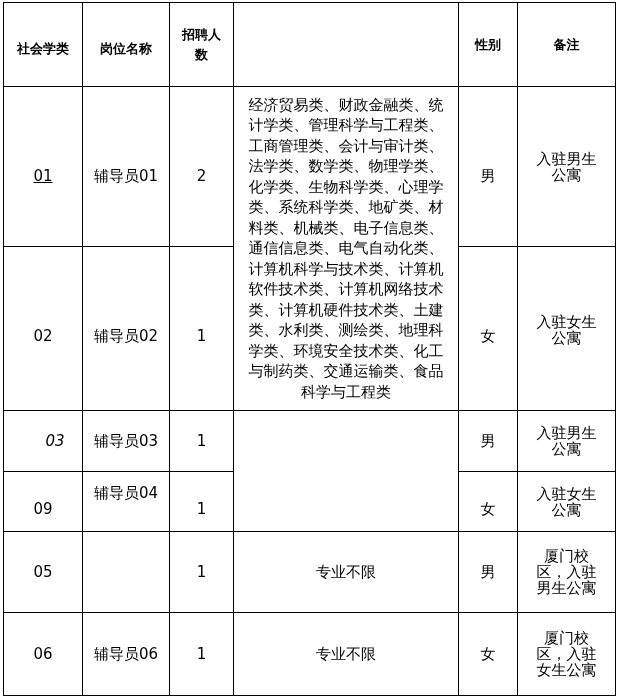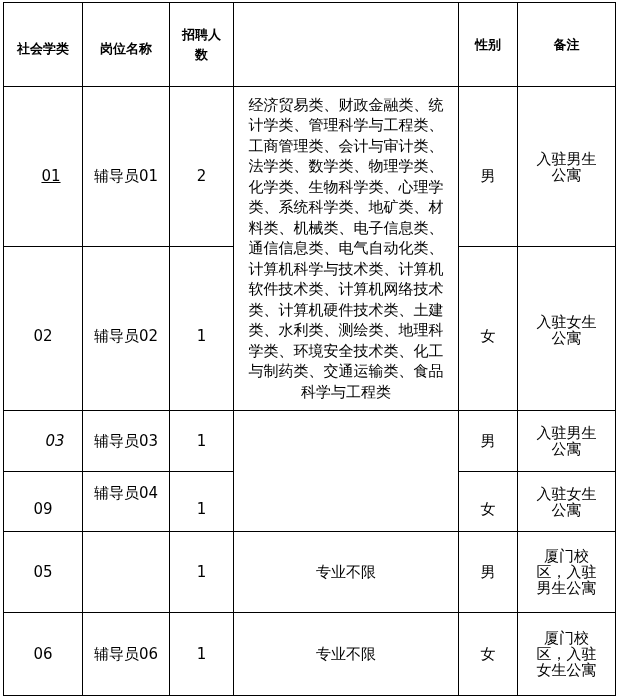--- a/index.html
+++ b/index.html
@@ -40,21 +40,21 @@
 
   <div class="cell hdr" style="left:4px;top:3px;width:78px;height:83px;align-items:flex-start;padding-top:36px;">社会学类</div>
   <div class="cell hdr" style="left:83px;top:3px;width:86px;height:83px;padding-top:8px;">岗位名称</div>
   <div class="cell hdr" style="left:170px;top:3px;width:63px;height:83px;flex-direction:column;">
     <span>招聘人</span>
     <span>数</span>
   </div>
   <div class="cell hdr" style="left:459px;top:3px;width:58px;height:83px;">性别</div>
   <div class="cell hdr" style="left:518px;top:3px;width:97px;height:83px;">备注</div>
 
-  <div class="cell" style="left:12px;top:87px;width:78px;height:159px;align-items:flex-start;padding-top:78px;text-decoration:underline;">01</div>
+  <div class="cell" style="left:4px;top:87px;width:78px;height:159px;align-items:flex-start;padding-top:78px;text-decoration:underline;">01</div>
   <div class="cell" style="left:83px;top:87px;width:86px;height:159px;align-items:flex-start;padding-top:78px;">辅导员01</div>
   <div class="cell" style="left:170px;top:87px;width:63px;height:159px;align-items:flex-start;padding-top:78px;">2</div>
   <div class="cell" style="left:459px;top:87px;width:58px;height:159px;align-items:flex-start;padding-top:78px;">男</div>
   <div class="cell note" style="left:518px;top:87px;width:97px;height:159px;align-items:flex-start;padding:64px 14px 0;">入驻男生公寓</div>
 
   <div class="cell major" style="left:234px;top:87px;width:224px;height:323px;">经济贸易类、财政金融类、统计学类、管理科学与工程类、工商管理类、会计与审计类、法学类、数学类、物理学类、化学类、生物科学类、心理学类、系统科学类、地矿类、材料类、机械类、电子信息类、通信信息类、电气自动化类、计算机科学与技术类、计算机软件技术类、计算机网络技术类、计算机硬件技术类、土建类、水利类、测绘类、地理科学类、环境安全技术类、化工与制药类、交通运输类、食品科学与工程类</div>
 
   <div class="cell" style="left:4px;top:247px;width:78px;height:163px;align-items:flex-start;padding-top:78px;">02</div>
   <div class="cell" style="left:83px;top:247px;width:86px;height:163px;align-items:flex-start;padding-top:78px;">辅导员02</div>
   <div class="cell" style="left:170px;top:247px;width:63px;height:163px;align-items:flex-start;padding-top:78px;">1</div>

